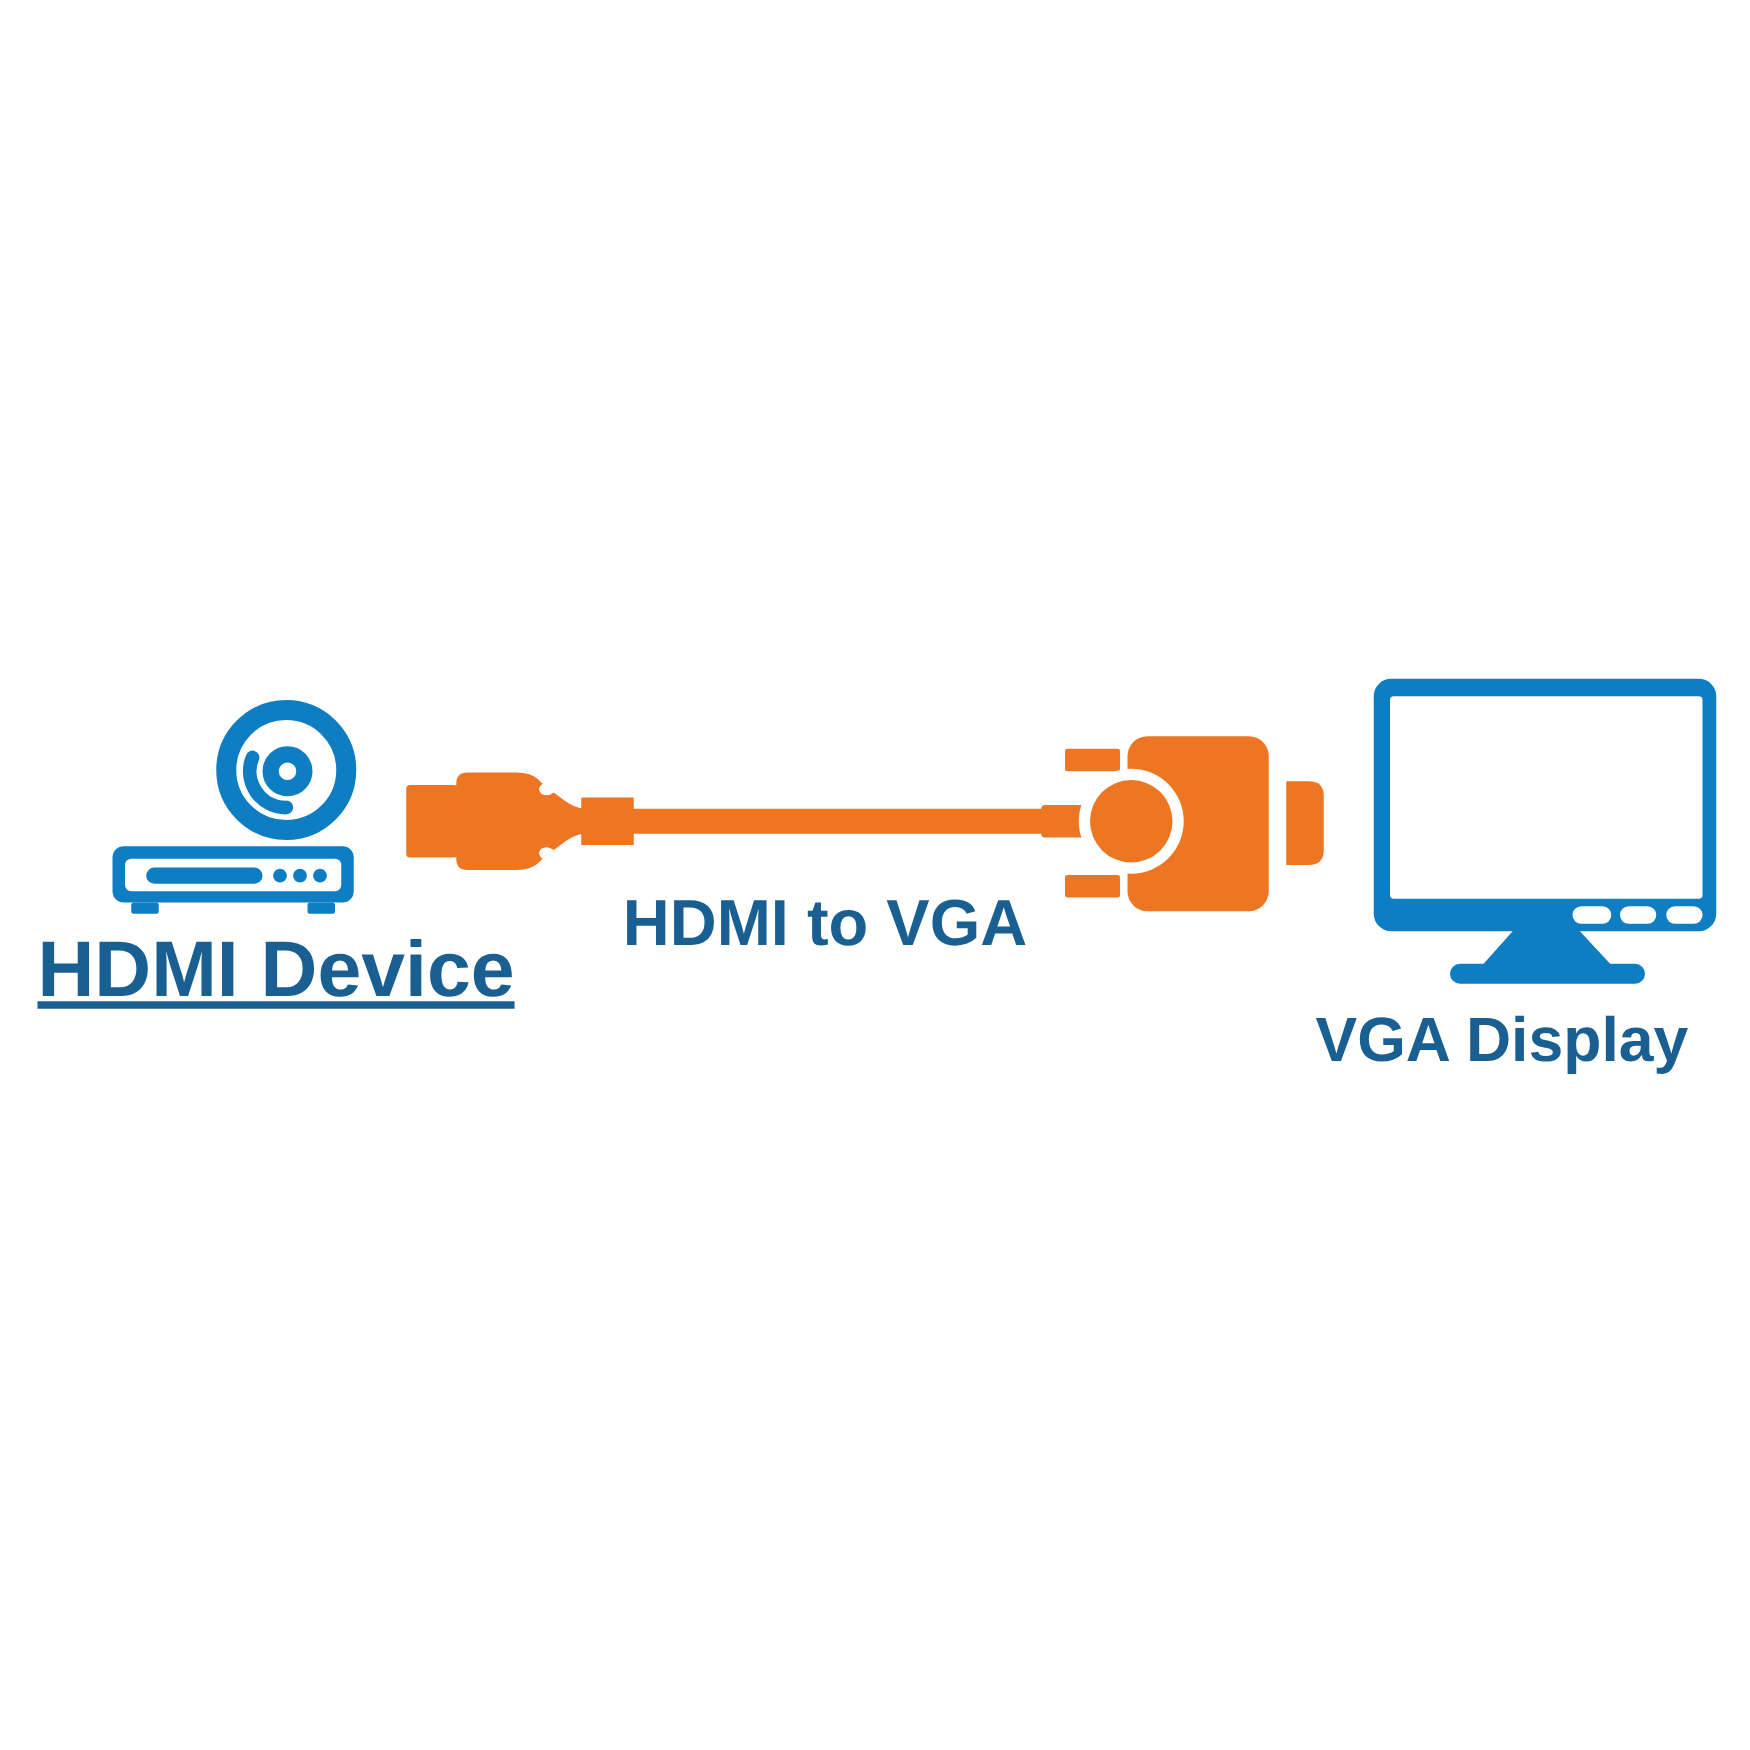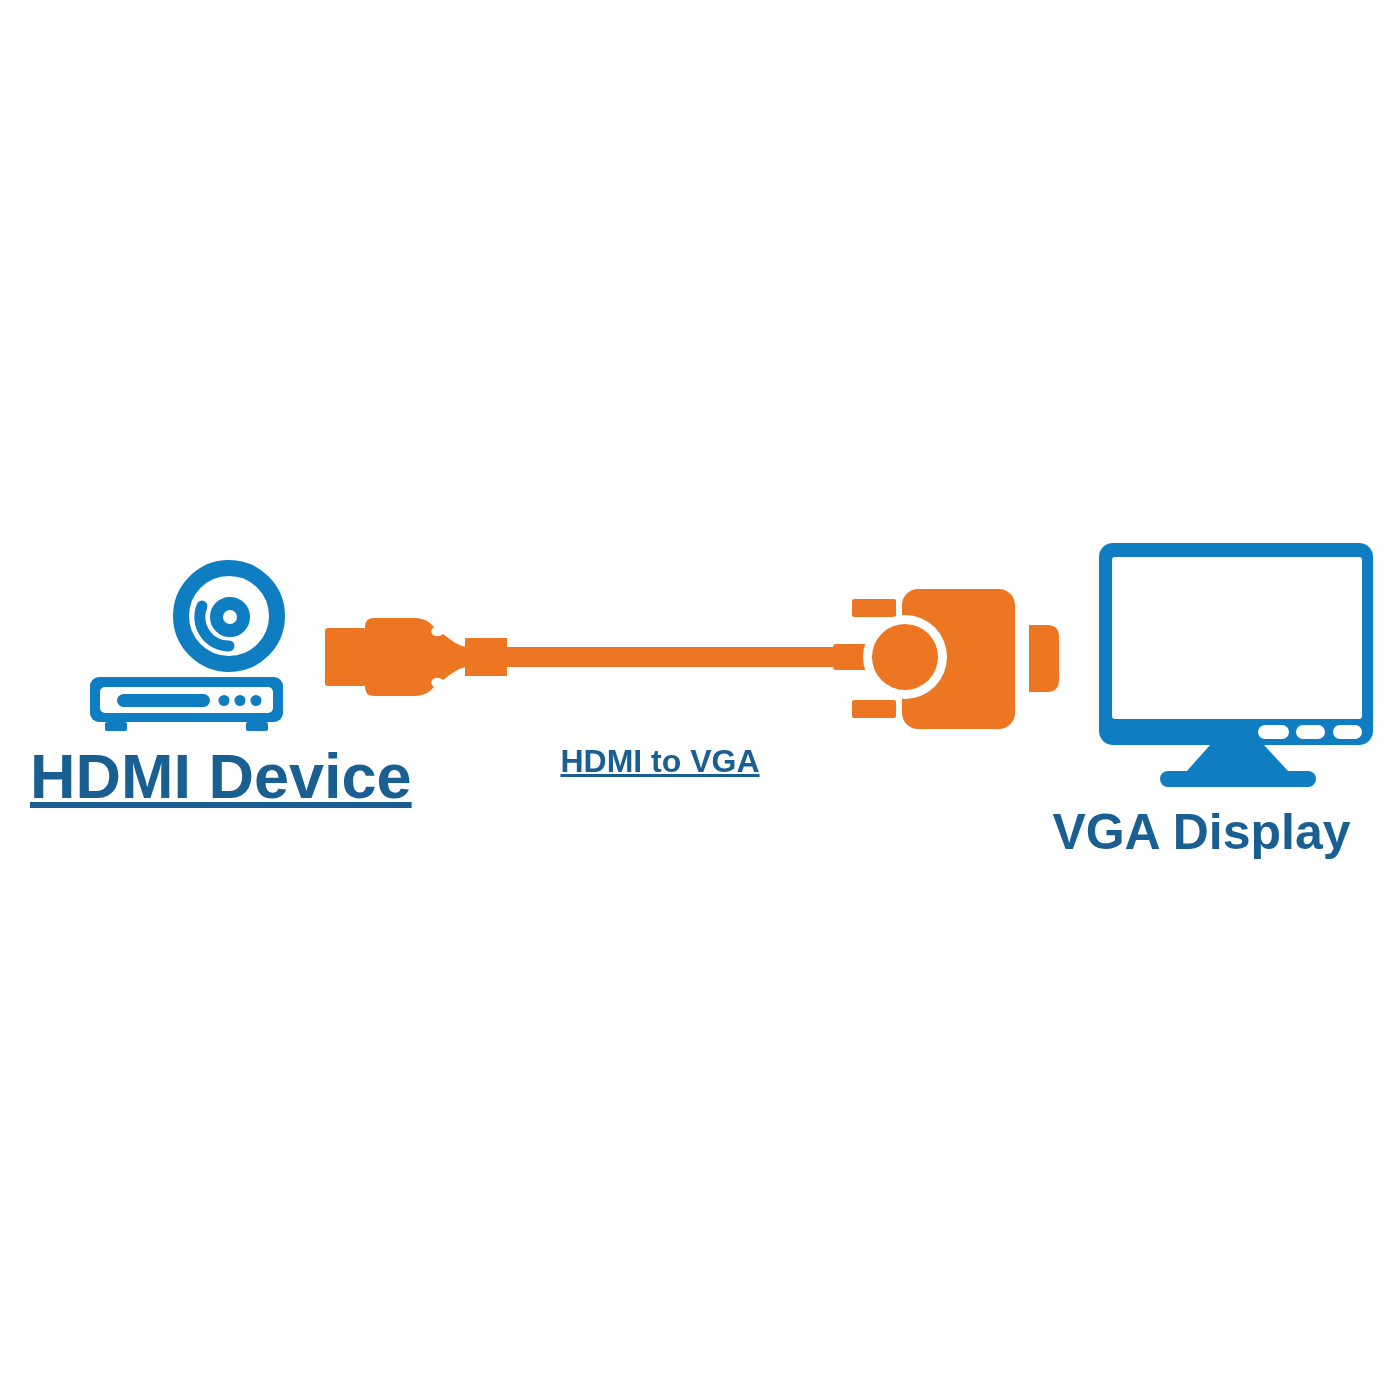--- a/index.html
+++ b/index.html
@@ -42,25 +42,24 @@
   .label-hdmi-device {
     left: 30px;
     top: 750px;
     width: 370px;
     font-size: 63px;
     line-height: 52px;
     text-decoration: underline;
   }
   .label-converter {
     left: 470px;
-    top: 732px;
+    top: 710px;
     width: 380px;
-    font-size: 32px;
+    font-size: 52px;
     line-height: 58px;
-    text-decoration: underline;
   }
   .label-vga-display {
     left: 1044px;
     top: 806px;
     width: 315px;
     font-size: 50px;
     line-height: 52px;
   }
   .fill-blue { fill: var(--icon-blue); }
   .fill-orange { fill: var(--orange); }

